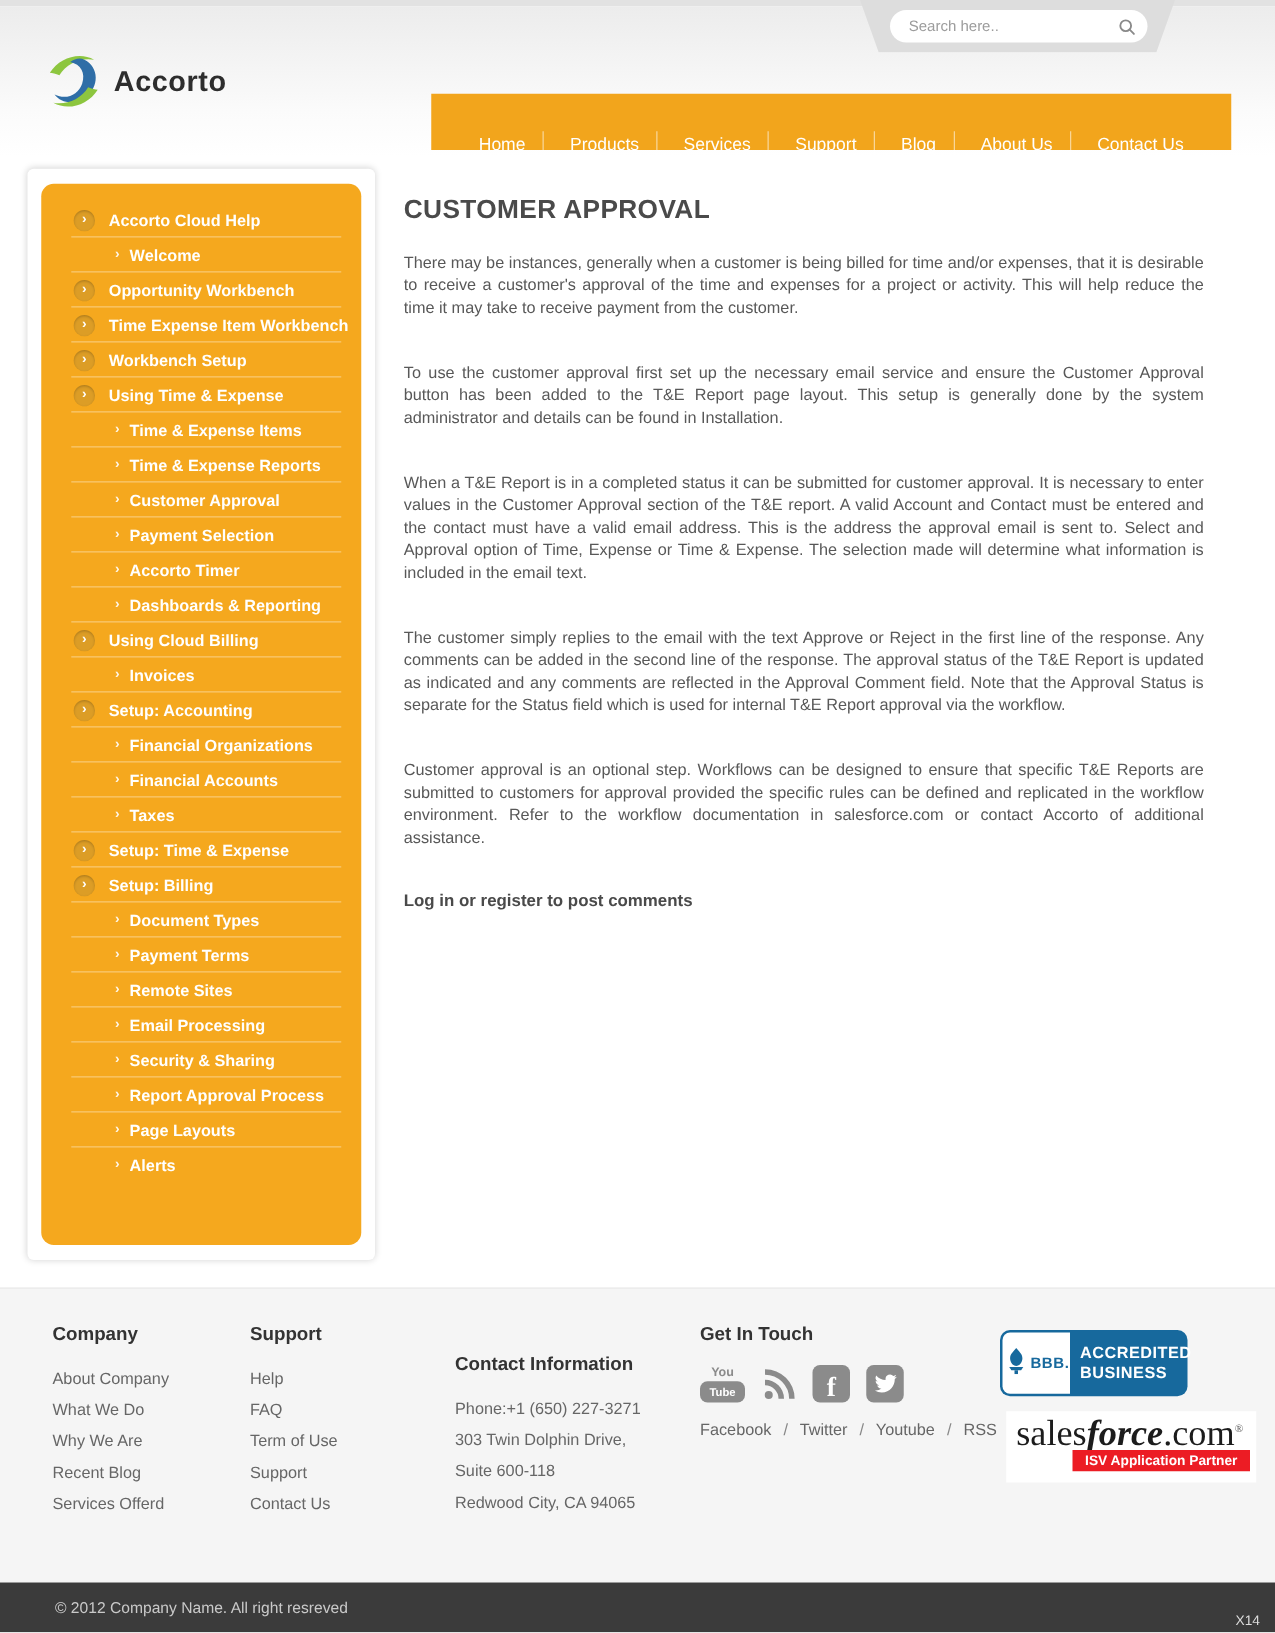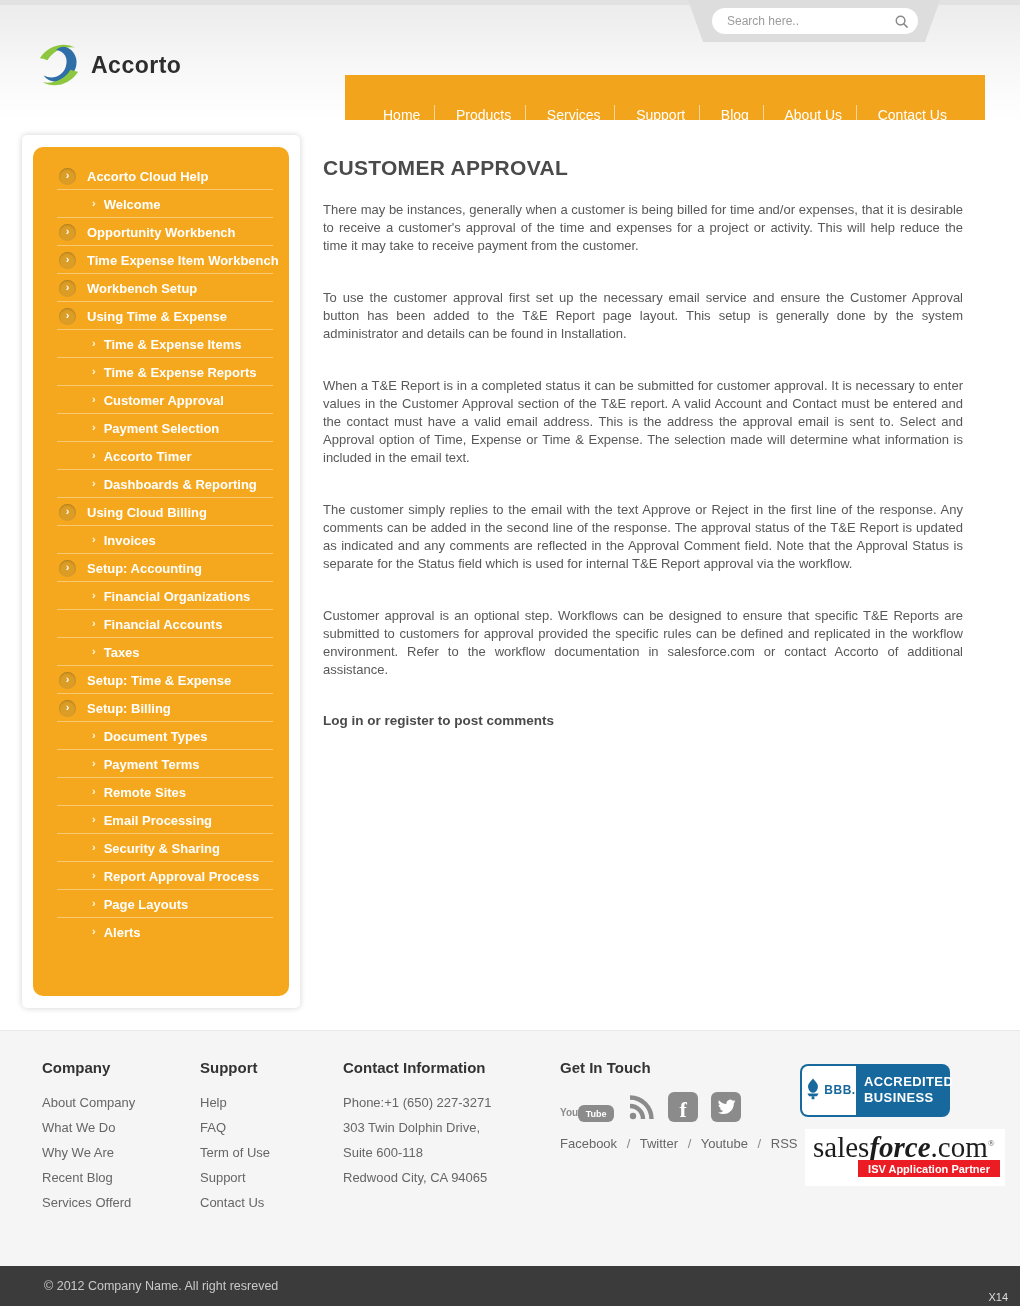--- a/index.html
+++ b/index.html
@@ -59,25 +59,25 @@
 
   
   .footer { position:absolute; left:0; top:1030px; width:1020px; height:236px; background:#f5f5f5; border-top:1px solid #e9e9e9; }
   .fcol { position:absolute; top:28px; }
   .fcol h3 { font-size:15px; font-weight:bold; color:#333; margin-bottom:14px; }
   .fcol ul { list-style:none; }
   .fcol li { font-size:13px; color:#666; line-height:25px; cursor:pointer; }
   .fcol .line { font-size:13px; color:#666; line-height:25px; }
   .col-company { left:42px; }
   .col-support { left:200px; }
-  .col-contact { left:343px; }
+  .col-contact { left:364px;margin-top:24px; }
   .col-social  { left:560px; }
 
   .social-row { display:flex; align-items:flex-end; gap:13px; margin:16px 0 14px; }
-  .yt-icon { display:flex; flex-direction:row; align-items:center; cursor:pointer; }
+  .yt-icon { display:flex; flex-direction:column; align-items:center; cursor:pointer; }
   .yt-you { font-size:10px; font-weight:bold; color:#8b8b8b; line-height:10px; }
   .yt-tube { width:36px; height:17px; border-radius:6px; background:#8b8b8b; color:#fff; font-size:9px; font-weight:bold;
              display:flex; align-items:center; justify-content:center; margin-top:1px; }
   .sq-icon { width:30px; height:30px; border-radius:6px; background:#8b8b8b; display:flex; align-items:center;
              justify-content:center; cursor:pointer; }
   .fb-f { color:#fff; font-family:"Liberation Serif", serif; font-weight:bold; font-size:22px; transform:translateY(3px); }
   .rss-wrap { width:28px; height:28px; cursor:pointer; }
   .social-links { font-size:13px; color:#666; }
   .social-links span { cursor:pointer; }
   .social-links .sep { color:#888; margin:0 6px; cursor:default; }

